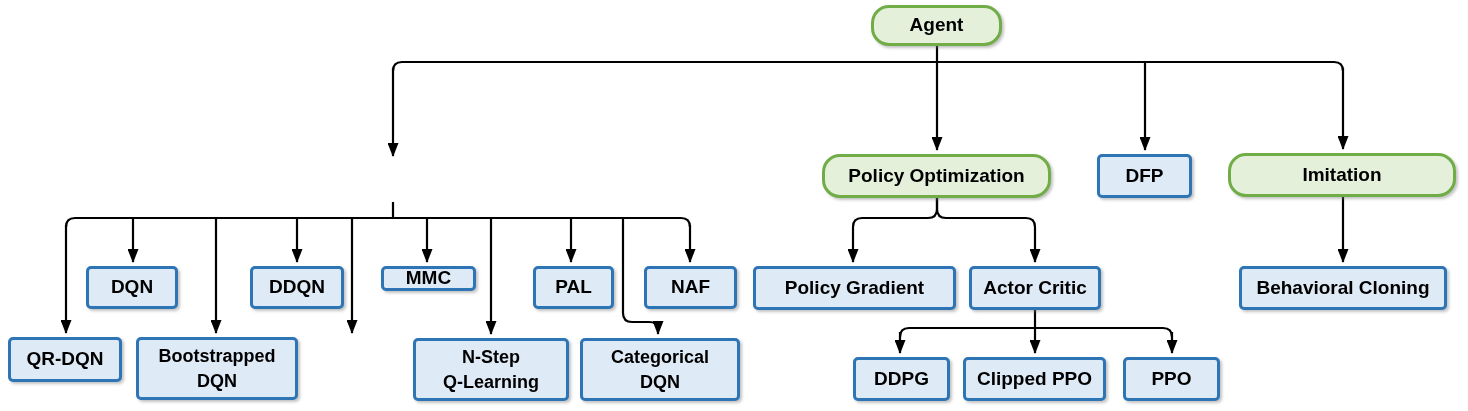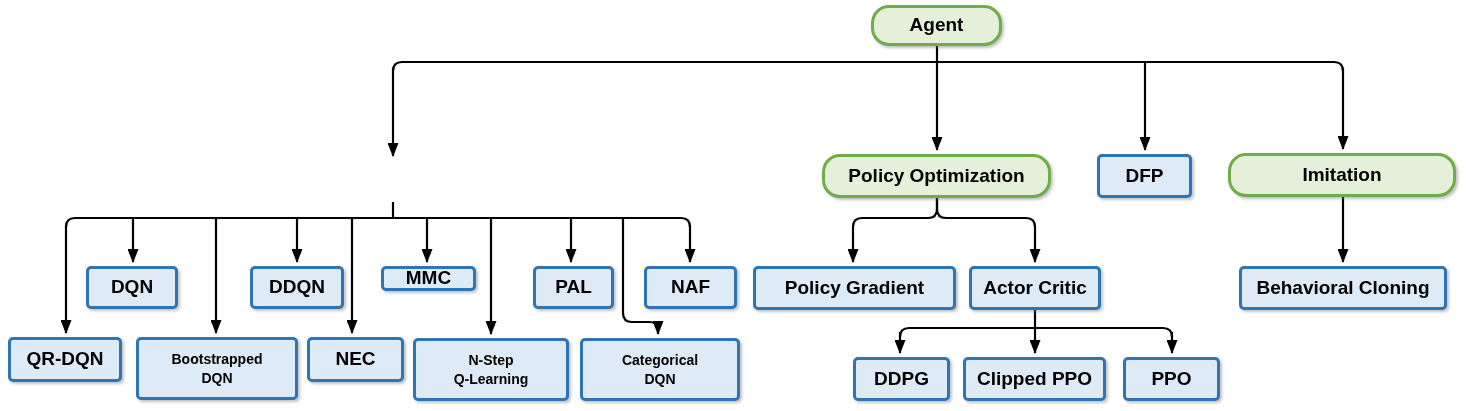--- a/index.html
+++ b/index.html
@@ -41,21 +41,21 @@
   .node.green {
     background: var(--category-fill, #E5F0DB);
     border-color: var(--category-border, #70AD47);
     border-radius: 18px;
   }
   .node.blue {
     background: var(--leaf-fill, #DEEAF6);
     border-color: var(--leaf-border, #2E75B6);
   }
   .node.small {
-    font-size: 14px;
+    font-size: 18px;
     line-height: 1.35;
   }
 </style>
 </head>
 <body>
 
 <div class="canvas">
 
   <svg class="edges" viewBox="0 0 1468 411" aria-hidden="true">
     <defs>
@@ -103,21 +103,20 @@
 
   <div class="node blue" style="left:86px;top:266px;width:92px;height:43px">DQN</div>
   <div class="node blue" style="left:250px;top:266px;width:94px;height:43px">DDQN</div>
   <div class="node blue" style="left:381px;top:266px;width:95px;height:25px">MMC</div>
   <div class="node blue" style="left:533px;top:266px;width:81px;height:43px">PAL</div>
   <div class="node blue" style="left:644px;top:266px;width:93px;height:43px">NAF</div>
 
   <div class="node blue" style="left:8px;top:337px;width:114px;height:45px">QR-DQN</div>
   <div class="node blue small" style="left:136px;top:337px;width:162px;height:63px">Bootstrapped
 DQN</div>
-  <div class="node blue" style="left:307px;top:337px;width:97px;height:45px">NEC</div>
   <div class="node blue small" style="left:413px;top:338px;width:156px;height:63px">N-Step
 Q-Learning</div>
   <div class="node blue small" style="left:580px;top:338px;width:160px;height:63px">Categorical
 DQN</div>
 
   <div class="node blue" style="left:753px;top:266px;width:203px;height:44px">Policy Gradient</div>
   <div class="node blue" style="left:969px;top:266px;width:132px;height:44px">Actor Critic</div>
 
   <div class="node blue" style="left:853px;top:357px;width:97px;height:44px">DDPG</div>
   <div class="node blue" style="left:963px;top:357px;width:143px;height:44px">Clipped PPO</div>

